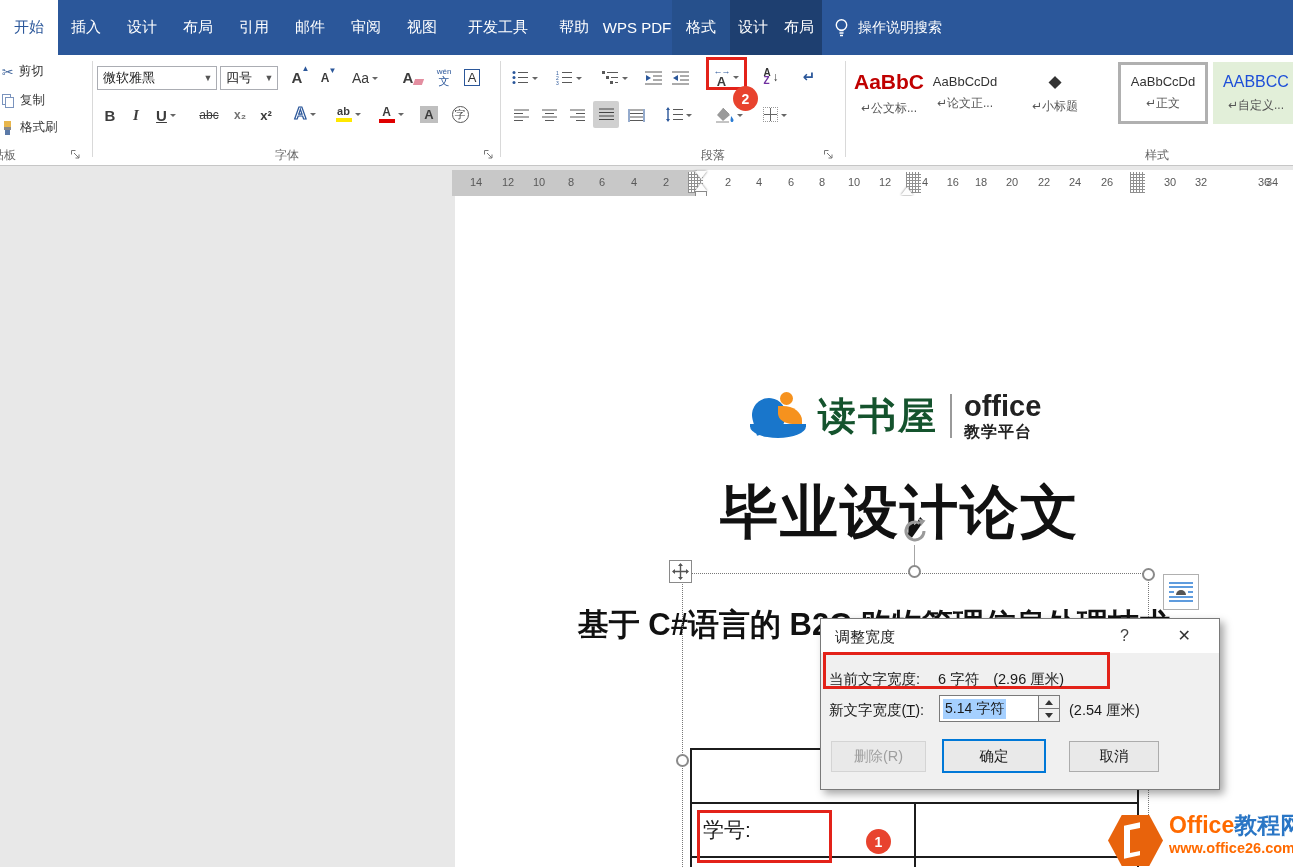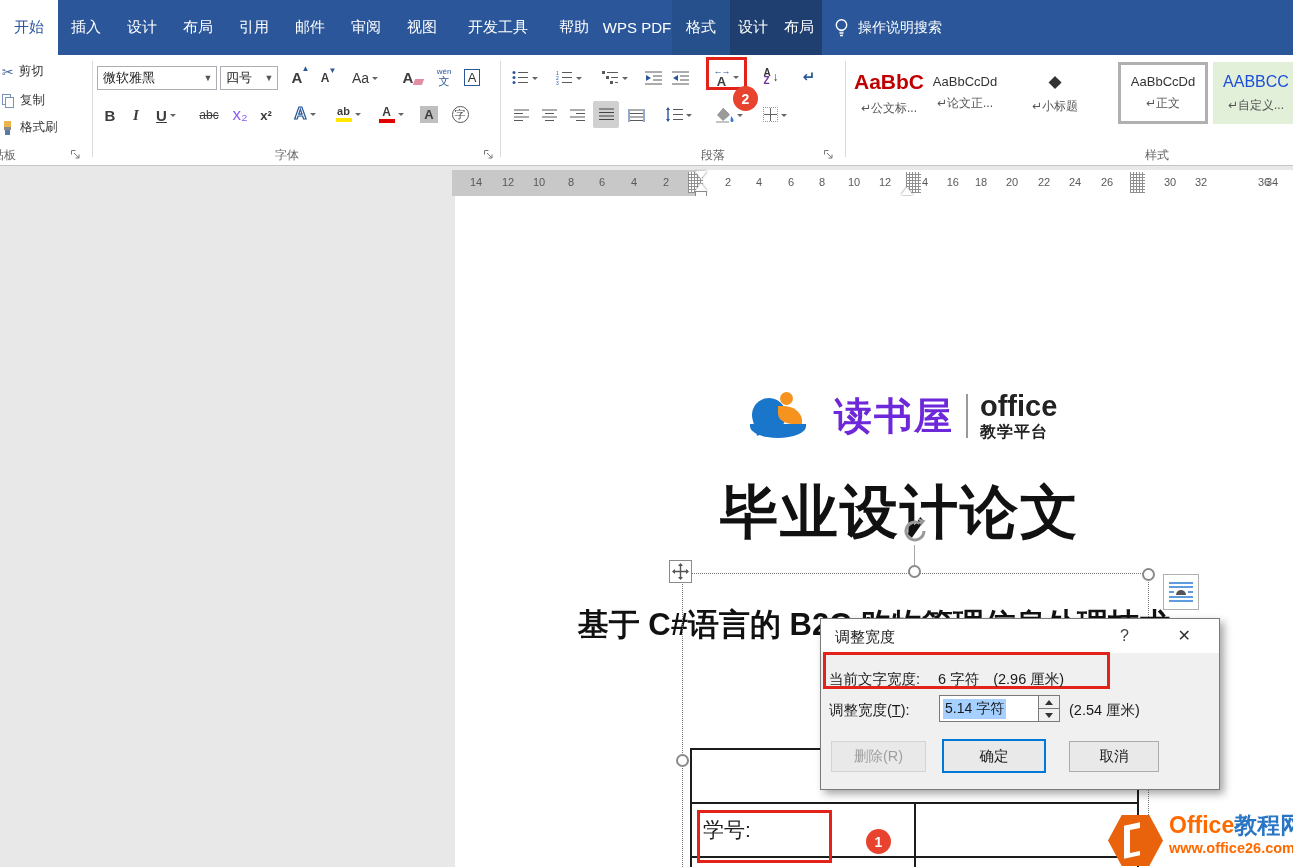--- a/index.html
+++ b/index.html
@@ -71,21 +71,21 @@
   #doc-title{position:absolute;left:560px;top:308px;width:680px;text-align:center;font-size:58px;font-weight:900;color:#111;letter-spacing:2px;}
   #doc-subtitle{position:absolute;left:455px;top:438px;width:838px;text-align:center;font-size:31px;font-weight:800;color:#111;}
 
   
   #logo{position:absolute;left:750px;top:222px;height:56px;display:flex;align-items:center;}
   #logo-mark{position:relative;width:60px;height:52px;}
   .lm-swoosh{position:absolute;left:2px;top:8px;width:34px;height:34px;border-radius:50% 50% 50% 0;background:#1976cb;transform:rotate(-15deg);}
   .lm-swoosh2{position:absolute;left:0px;top:34px;width:56px;height:14px;border-radius:0 0 60% 60%/0 0 100% 100%;background:#1976cb;}
   .lm-dot{position:absolute;left:30px;top:2px;width:13px;height:13px;border-radius:50%;background:#f6921e;}
   .lm-wing{position:absolute;left:28px;top:16px;width:24px;height:18px;background:#f6921e;border-radius:0 80% 0 60%;}
-  #logo-brand{font-size:38px;font-weight:900;color:#6d28d9;margin-left:24px;letter-spacing:2px;}
+  #logo-brand{font-size:38px;font-weight:900;color:#14532d;margin-left:8px;letter-spacing:2px;}
   #logo-div{width:2px;height:44px;background:#9a9a9a;margin:0 12px;}
   #logo-office{display:flex;flex-direction:column;line-height:1;}
   #logo-office .o1{font-size:29px;font-weight:900;color:#222;letter-spacing:0;}
   #logo-office .o2{font-size:16px;font-weight:800;color:#222;margin-top:3px;letter-spacing:1px;}
 
   
   #thesis-table{position:absolute;left:690px;top:582px;width:449px;border:2px solid #1c1c1c;border-bottom:none;}
   .trow{display:flex;border-bottom:2px solid #1c1c1c;}
   .tcell-l{width:224px;border-right:2px solid #1c1c1c;display:flex;align-items:center;padding-left:11px;font-size:21px;color:#1f1f1f;}
   .tcell-r{flex:1;}
@@ -233,21 +233,21 @@
     </div>
     <div class="rbtn" style="left:126px;top:48px;width:20px;height:24px;">
       <span class="fx" style="font-family:'Liberation Serif',serif;font-style:italic;">I</span>
     </div>
     <div class="rbtn dd" style="left:148px;top:48px;width:36px;height:24px;">
       <span class="fx" style="text-decoration:underline;">U</span>
     </div>
     <div class="rbtn" style="left:194px;top:48px;width:30px;height:24px;">
       <span style="font-size:12px;color:#3c3c3c;text-decoration:line-through;">abc</span>
     </div>
-    <div class="rbtn" style="left:228px;top:48px;width:24px;height:24px;font-size:17px;font-weight:normal;color:#8b5cf6;">
+    <div class="rbtn" style="left:228px;top:48px;width:24px;height:24px;font-size:12px;font-weight:bold;color:#737373;">
       <span>x₂</span>
     </div>
     <div class="rbtn" style="left:254px;top:48px;width:24px;height:24px;font-size:13px;font-weight:bold;color:#3c3c3c;">
       <span>x²</span>
     </div>
     <div class="rbtn dd" style="left:288px;top:46px;width:34px;height:26px;">
       <span class="eff-a">A</span>
     </div>
     <div class="rbtn dd" style="left:328px;top:46px;width:40px;height:26px;">
       <span class="bar-ic">
@@ -529,21 +529,21 @@
   <div id="dialog-close">✕</div>
 
   <div class="redbox" style="left:2px;top:33px;width:287px;height:37px;"></div>
 
   <div id="dlg-row1">
     <span>当前文字宽度:</span>
     <span style="margin-left:14px;">6 字符</span>
     <span style="margin-left:10px;">(2.96 厘米)</span>
   </div>
 
-  <div id="dlg-row2-label"><span>调整宽度(</span><span style="text-decoration:underline;">T</span><span>):</span></div>
+  <div id="dlg-row2-label"><span>新文字宽度(</span><span style="text-decoration:underline;">T</span><span>):</span></div>
   <div id="dlg-input">
     <span class="selval">5.14 字符</span>
   </div>
   <div id="dlg-spinner">
     <div class="spin">
         <span class="tri-up"></span>
       </div>
     <div class="spin">
         <span class="tri-dn"></span>
       </div>

